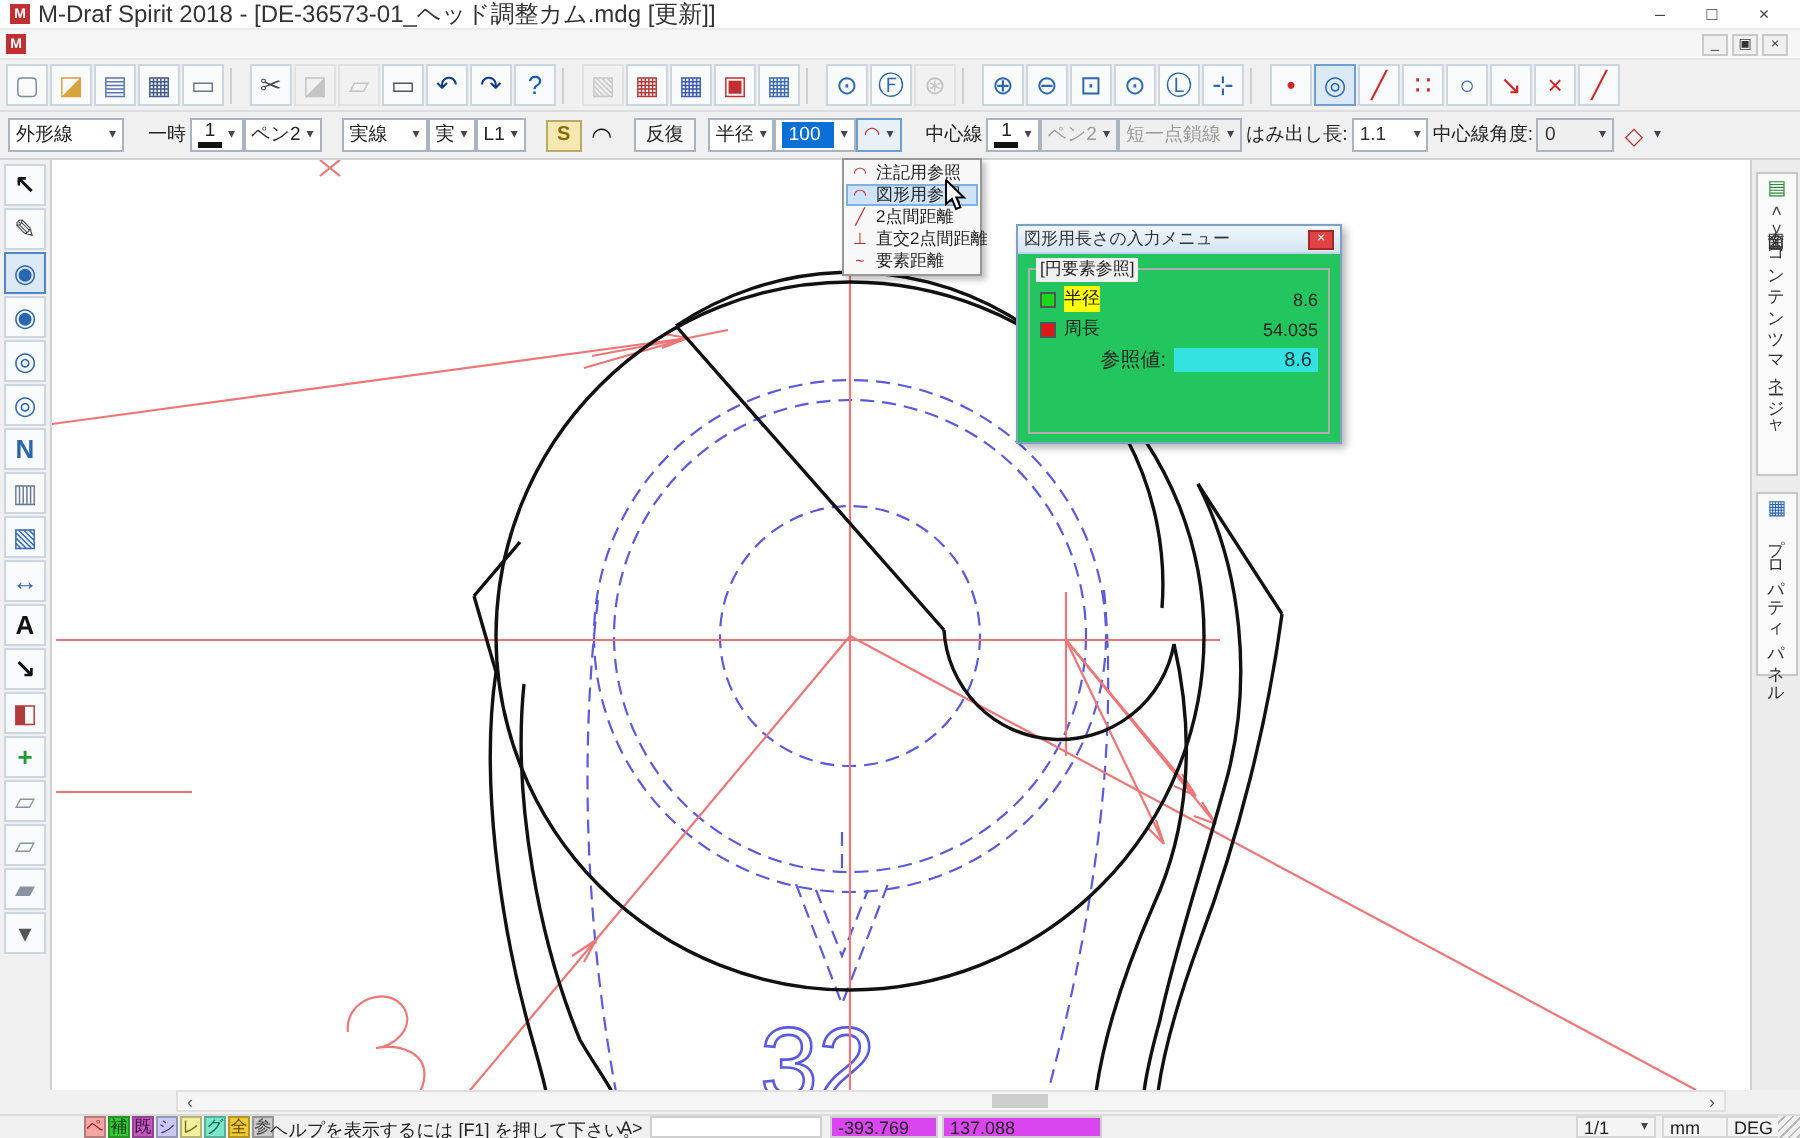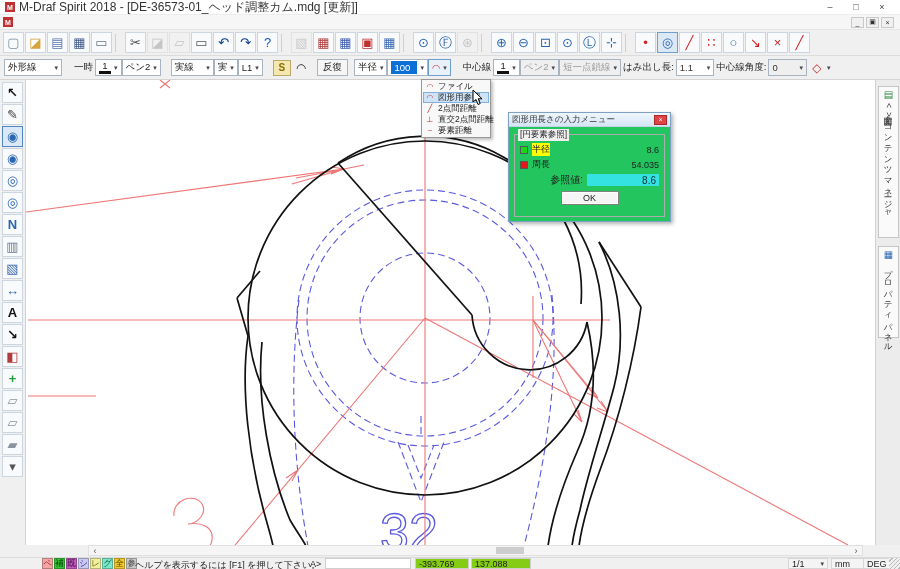--- a/index.html
+++ b/index.html
@@ -56,21 +56,21 @@
 .bottomstrip{position:absolute;left:0;top:545px;width:900px;height:12px;background:#f0f0f0}
 .hscroll{position:absolute;left:88px;top:0;width:775px;height:11px;background:#f5f5f5;border:1px solid #e0e0e0}
 .harrow{position:absolute;top:0;width:12px;height:9px;display:flex;align-items:center;justify-content:center;font-size:9px;color:#555}
 .hthumb{position:absolute;left:407px;top:1px;width:28px;height:7px;background:#cdcdcd}
 .statusbar{position:absolute;left:0;top:557px;width:900px;height:12px;background:#f0f0f0;border-top:1px solid #dadada;font-size:9px}
 .chips{position:absolute;left:42px;top:0;display:flex;gap:1px}
 .chip{width:11px;height:11px;display:flex;align-items:center;justify-content:center;font-size:8.5px;border:1px solid rgba(0,0,0,.25)}
 .helptext{position:absolute;left:135px;top:1px;color:#222}
 .prompt{position:absolute;left:310px;top:1px;color:#222}
 .cmdfield{position:absolute;left:325px;top:0;width:86px;height:11px;background:#fff;border:1px solid #cfcfcf}
-.coord{position:absolute;top:0;height:11px;background:#84cc16;border:1px solid #cfcfcf;padding:0 3px;line-height:10px;color:#222}
+.coord{position:absolute;top:0;height:11px;background:#d946ef;border:1px solid #cfcfcf;padding:0 3px;line-height:10px;color:#222}
 .sbcombo{position:absolute;top:0;height:11px;display:flex;align-items:center;gap:3px;padding:0 3px;border:1px solid #d6d6d6;background:#f4f4f4}
 .grip{position:absolute;right:0;top:0;width:11px;height:11px;background:repeating-linear-gradient(135deg,#f0f0f0 0 2px,#b8b8b8 2px 3px)}
 
 
 .ctxmenu{position:absolute;left:421px;top:79px;width:70px;background:#f8f8f8;border:1px solid #979797;box-shadow:2px 2px 3px rgba(0,0,0,.25);padding:1px;z-index:20}
 .cmi{display:flex;align-items:center;gap:3px;height:11px;font-size:8.5px;padding:0 2px;white-space:nowrap}
 .cmi.hover{background:#cfe3f6;box-shadow:inset 0 0 0 1px #7fb0de}
 .mi-icon{width:10px;text-align:center;color:#c03030;font-size:8px;flex:none}
 
 
@@ -333,41 +333,41 @@
         <span class="chip" style="background: rgb(201, 201, 242); color: rgb(51, 51, 170);">シ</span>
         <span class="chip" style="background: rgb(242, 239, 158); color: rgb(106, 106, 16);">レ</span>
         <span class="chip" style="background: rgb(121, 232, 200); color: rgb(10, 90, 74);">グ</span>
         <span class="chip" style="background: rgb(240, 200, 50); color: rgb(90, 74, 0);">全</span>
         <span class="chip" style="background: rgb(201, 201, 201); color: rgb(68, 68, 68);">参</span>
     </div>
     <span class="helptext">ヘルプを表示するには [F1] を押して下さい。</span>
     <span class="prompt">A&gt;</span>
     <span class="cmdfield"></span>
     <span class="coord" style="left:415px;width:54px">-393.769</span>
-    <span class="coord" style="left:471px;width:60px">137.088</span>
+    <span class="coord" style="left:471px;width:80px">137.088</span>
     <span class="sbcombo" style="left:788px;width:40px">
         <span>1/1</span>
         <span class="caret" style="margin-left:auto">▾</span>
       </span>
     <span class="sbcombo" style="left:831px;width:50px">
         <span>mm</span>
         <span class="caret" style="margin-left:auto">▾</span>
       </span>
     <span class="sbcombo" style="left:863px;width:32px">
         <span>DEG</span>
         <span class="caret" style="margin-left:auto">▾</span>
       </span>
     <span class="grip"></span>
   </div>
 
   <div class="ctxmenu">
 
       <div class="cmi">
         <span class="mi-icon">◠</span>
-        <span>ファイル</span>
+        <span>注記用参照</span>
       </div>
 
       <div class="cmi hover">
         <span class="mi-icon">◠</span>
         <span>図形用参照</span>
       </div>
 
       <div class="cmi">
         <span class="mi-icon">╱</span>
         <span>2点間距離</span>
@@ -405,23 +405,20 @@
             <span class="swatch" style="background: rgb(224, 24, 24);"></span>
             <span class="dlabel">周長</span>
             <span class="dval">54.035</span>
           </div>
 
       </div>
       <div class="refrow">
         <span>参照値:</span>
         <span class="refval">8.6</span>
       </div>
-      <div class="okwrap">
-        <span class="okbtn">OK</span>
-      </div>
     </div>
   </div>
 
   <svg class="cursor" width="12" height="16" viewBox="0 0 12 16">
     <polygon points="1,0 1,12 4,9.5 6,14.5 8.2,13.6 6.2,8.8 10,8.8" fill="#fff" stroke="#000" stroke-width="1"></polygon>
   </svg>
 
 </div>
 
 </body></html>

